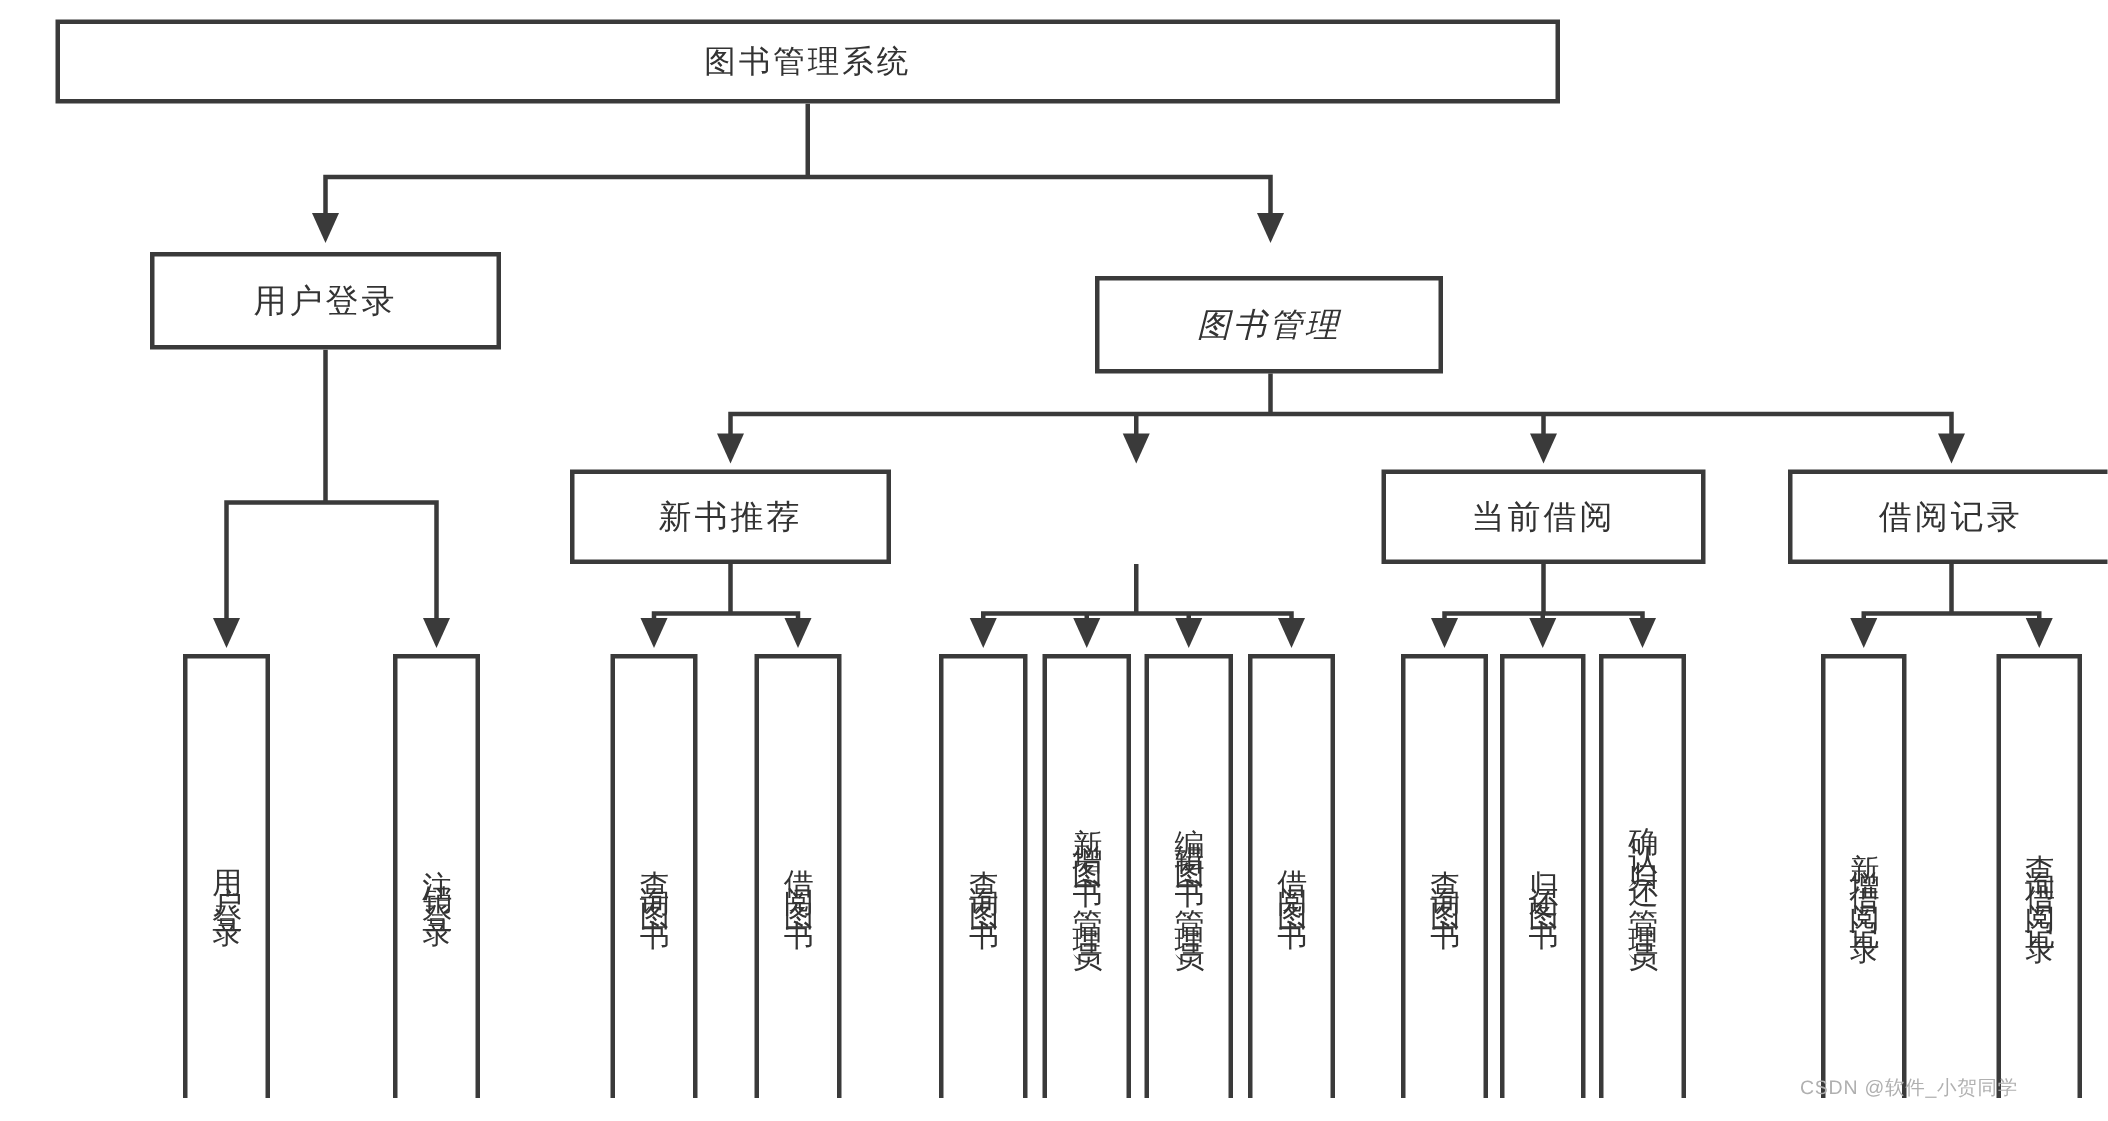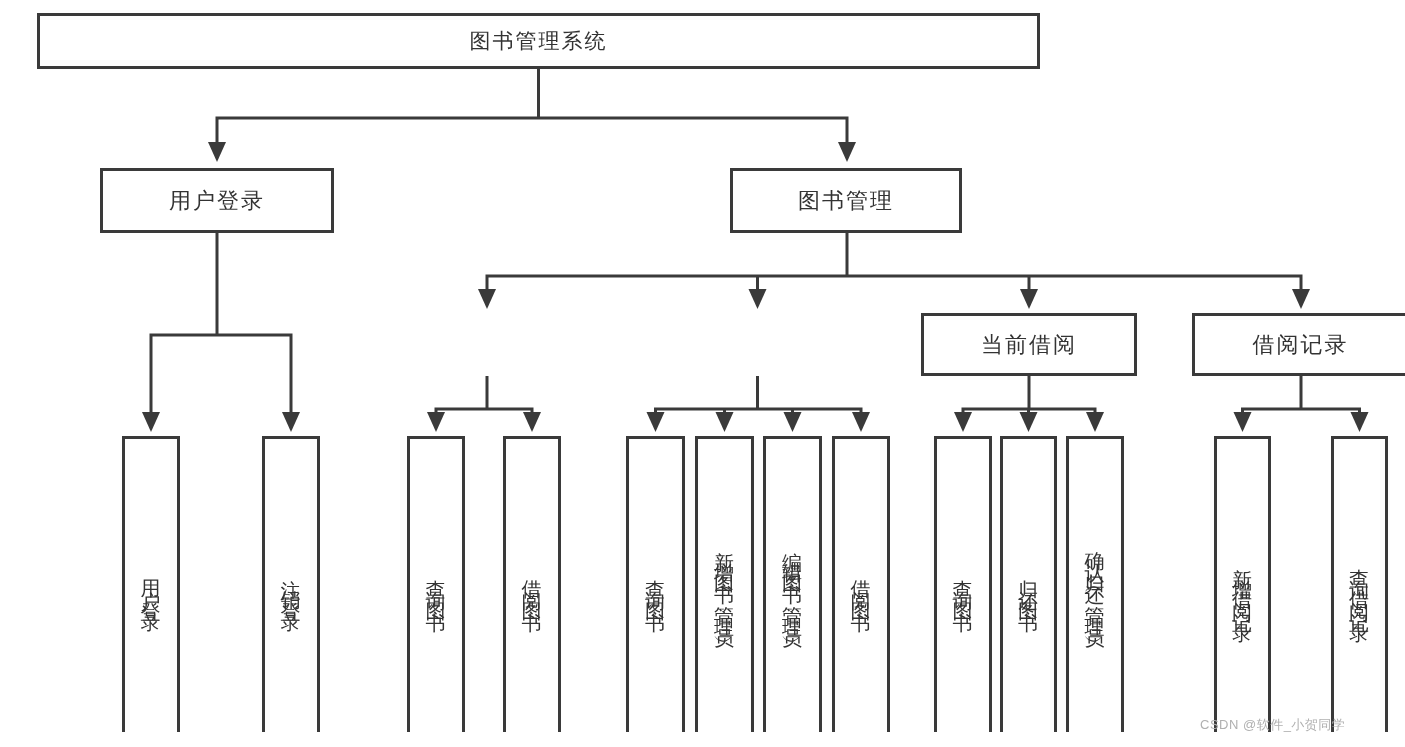--- a/index.html
+++ b/index.html
@@ -87,22 +87,23 @@
     <polygon points="1069,412 1087,412 1078,432"></polygon>
 
     <path d="M1284,376 V409 M1225.5,414 V409 H1342.5 V414"></path>
     <polygon points="1216.5,412 1234.5,412 1225.5,432"></polygon>
     <polygon points="1333.5,412 1351.5,412 1342.5,432"></polygon>
   </svg>
 
   <div class="box root h" style="left:20px;top:13px;width:1003px;height:56px;">图书管理系统</div>
 
   <div class="box h" style="left:83px;top:168px;width:234px;height:65px;">用户登录</div>
-  <div class="box h" style="left:713px;top:168px;width:232px;height:65px;">图书管理</div>
+  <div class="box h" style="left:713px;top:184px;width:232px;height:65px;font-style:italic;">图书管理</div>
 
+  <div class="box h" style="left:363px;top:313px;width:214px;height:63px;">新书推荐</div>
   <div class="box h" style="left:904px;top:313px;width:216px;height:63px;">当前借阅</div>
   <div class="box h" style="left:1175px;top:313px;width:217px;height:63px;">借阅记录</div>
 
   <div class="box leaf" style="left:105px;top:436px;width:58px;height:299px;">用户登录</div>
   <div class="box leaf" style="left:245px;top:436px;width:58px;height:299px;">注销登录</div>
 
   <div class="box leaf" style="left:390px;top:436px;width:58px;height:299px;">查询图书</div>
   <div class="box leaf" style="left:486px;top:436px;width:58px;height:299px;">借阅图书</div>
 
   <div class="box leaf" style="left:609px;top:436px;width:59px;height:299px;">查询图书</div>

